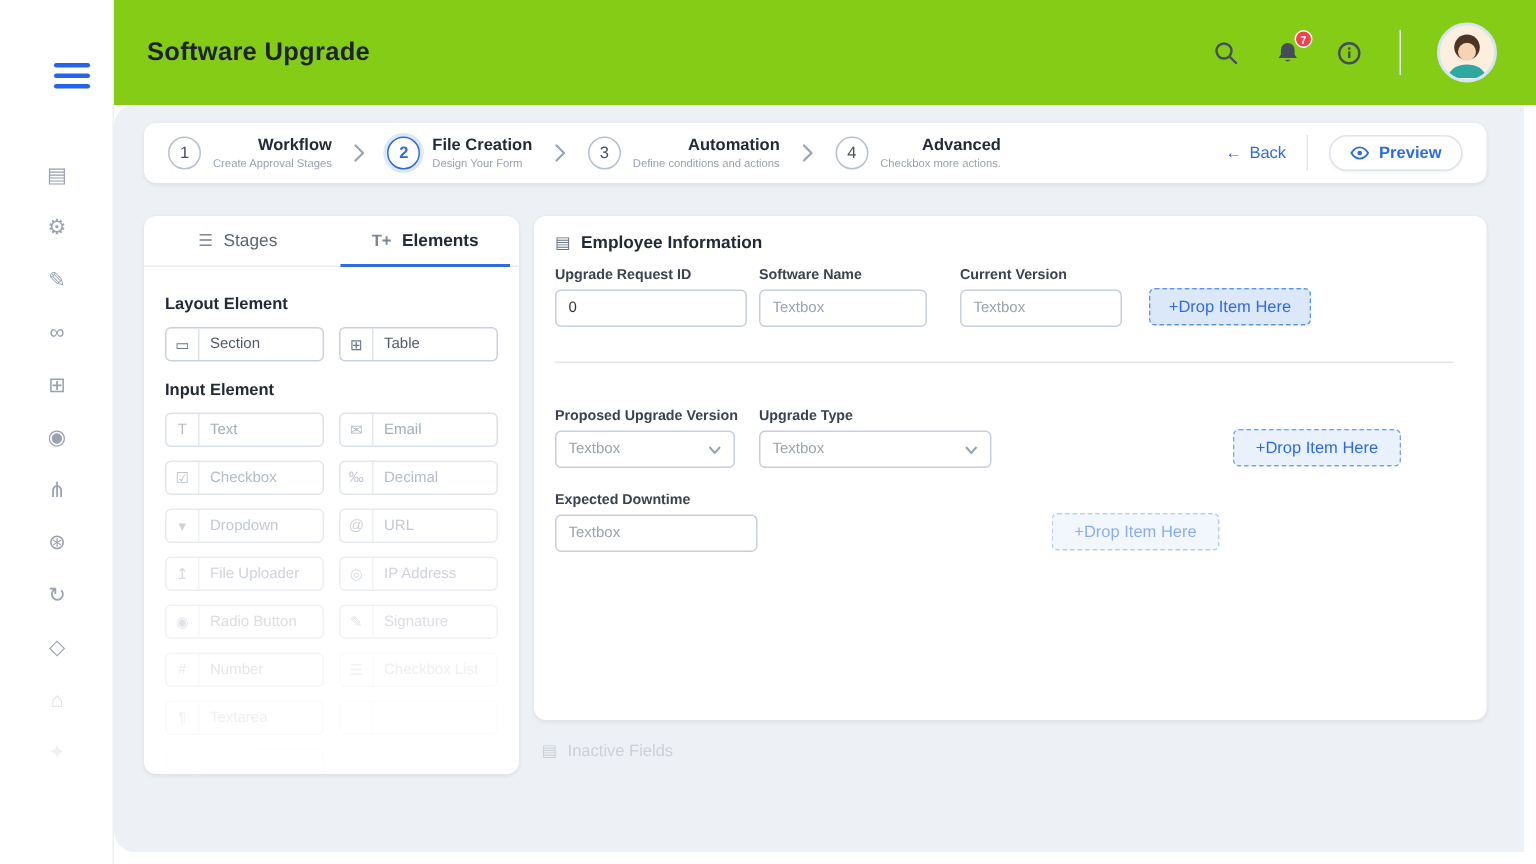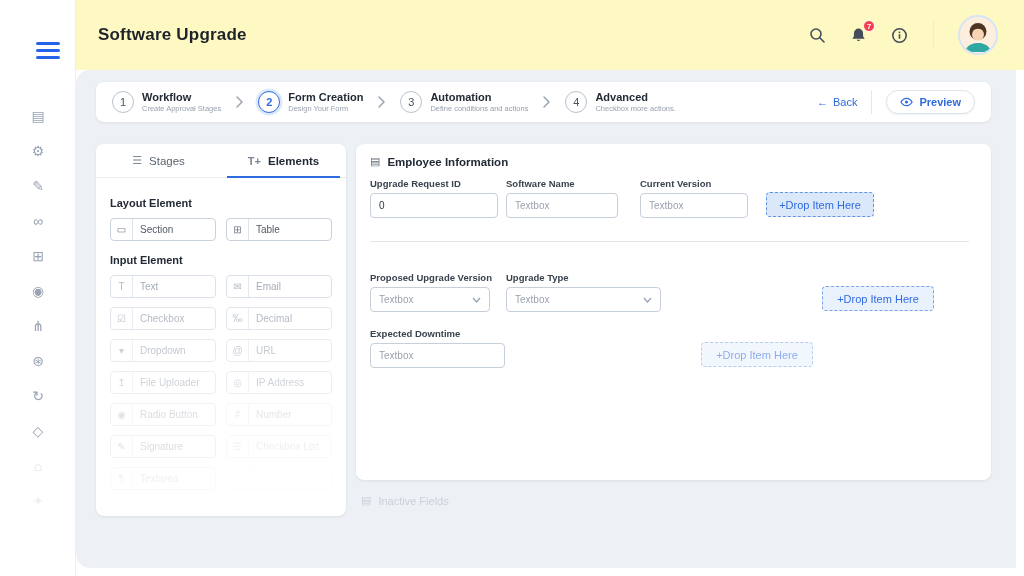--- a/index.html
+++ b/index.html
@@ -9,39 +9,39 @@
   
   .rail { position:absolute; left:0; top:0; width:76px; height:100%; background:#fff; border-right:1px solid #eceff3; z-index:6; }
   .hamburger { position:absolute; left:36px; top:42px; width:24px; height:17px; display:flex; flex-direction:column; justify-content:space-between; background:none; border:none; cursor:pointer; }
   .hamburger span { display:block; height:3px; border-radius:2px; background:#2563eb; }
   .rail-icons { position:absolute; left:0; top:106px; width:76px; display:flex; flex-direction:column; align-items:center; gap:15px; }
   .rail-ic { width:20px; height:20px; display:flex; align-items:center; justify-content:center; font-size:14px; color:#98a2b3; cursor:pointer; }
   .rail-ic:nth-child(11){ opacity:.35; }
   .rail-ic:nth-child(12){ opacity:.15; }
 
   
-  .topbar { position:absolute; left:76px; top:0; right:0; height:70px; background:#fef9c3; display:flex; align-items:center; padding:0 26px 0 22px; z-index:5; }
+  .topbar { position:absolute; left:76px; top:0; right:0; height:70px; background:#84cc16; display:flex; align-items:center; padding:0 26px 0 22px; z-index:5; }
   .page-title { font-size:17px; font-weight:bold; color:#1d222b; letter-spacing:.2px; }
   .top-right { margin-left:auto; display:flex; align-items:center; gap:21px; }
   .icon-btn { position:relative; width:20px; height:20px; display:flex; align-items:center; justify-content:center; cursor:pointer; background:none; border:none; }
   .badge { position:absolute; top:-5px; right:-7px; background:#f43f4f; color:#fff; font-size:7.5px; font-weight:bold; min-width:12px; height:12px; border-radius:7px; display:flex; align-items:center; justify-content:center; border:1.5px solid #fff; padding:0 1px; }
   .top-divider { width:1px; height:30px; background:#e7ebf0; margin:0 3px; }
   .avatar { width:40px; height:40px; border-radius:50%; border:2px solid #d6e4f7; overflow:hidden; background:#fdeedd; cursor:pointer; flex:none; }
 
   
   .page { position:absolute; left:76px; top:70px; right:8px; bottom:8px; background:#edf0f4; border-radius:14px 0 0 14px; }
   .card { position:absolute; background:#fff; border-radius:8px; box-shadow:0 1px 3px rgba(23,32,49,.08); }
 
   
   .stepper { left:20px; top:12px; width:895px; height:40px; display:flex; align-items:center; padding:0 16px; }
   .step { display:flex; align-items:center; gap:8px; cursor:pointer; }
   .stepnum { width:22px; height:22px; border-radius:50%; border:1px solid #b7c1ce; color:#49525f; font-size:11px; display:flex; align-items:center; justify-content:center; background:#fff; flex:none; }
   .step.active .stepnum { border:1.6px solid #2f6bdf; color:#2f6bdf; font-weight:bold; box-shadow:0 0 0 2.5px #dde9fb; }
   .steptext { display:flex; flex-direction:column; line-height:1.15; }
-  .steplabel { font-size:11px; font-weight:bold; color:#222a36; }
+  .steplabel { font-size:11px; font-weight:bold; color:#222a36;text-align:right; }
   .stepdesc { font-size:7.5px; color:#98a1ae; margin-top:1px; }
   .chev { margin:0 15px; display:flex; }
   .stepper-right { margin-left:auto; display:flex; align-items:center; }
   .back { display:flex; align-items:center; gap:5px; color:#2f6bdf; font-size:11px; cursor:pointer; background:none; border:none; font-family:inherit; }
   .vdiv { width:1px; height:24px; background:#e4e8ee; margin:0 14px; }
   .preview { display:flex; align-items:center; gap:6px; border:1px solid #dde3ea; border-radius:15px; padding:5px 13px; color:#2f6bdf; font-size:11px; font-weight:bold; background:#fff; box-shadow:0 1px 2px rgba(23,32,49,.06); cursor:pointer; font-family:inherit; }
 
   
   .palette { left:20px; top:74px; width:250px; height:372px; overflow:hidden; }
   .tabs { display:flex; border-bottom:1px solid #e8ecf1; height:34px; }
@@ -165,21 +165,21 @@
         </div>
       </div>
       <span class="chev">
         <svg width="7" height="12" viewBox="0 0 7 12">
             <path d="M1 1l5 5-5 5" fill="none" stroke="#9aa4b2" stroke-width="1.5" stroke-linecap="round"></path>
           </svg>
       </span>
       <div class="step active">
         <div class="stepnum">2</div>
         <div class="steptext">
-          <span class="steplabel">Form Creation</span>
+          <span class="steplabel">File Creation</span>
           <span class="stepdesc">Design Your Form</span>
         </div>
       </div>
       <span class="chev">
         <svg width="7" height="12" viewBox="0 0 7 12">
             <path d="M1 1l5 5-5 5" fill="none" stroke="#9aa4b2" stroke-width="1.5" stroke-linecap="round"></path>
           </svg>
       </span>
       <div class="step">
         <div class="stepnum">3</div>
@@ -270,27 +270,27 @@
             <span class="plabel">File Uploader</span>
           </div>
           <div class="pal-item" style="opacity:.47">
             <span class="pglyph">◎</span>
             <span class="plabel">IP Address</span>
           </div>
           <div class="pal-item" style="opacity:.36">
             <span class="pglyph">◉</span>
             <span class="plabel">Radio Button</span>
           </div>
+          <div class="pal-item" style="opacity:.36">
+            <span class="pglyph">✎</span>
+            <span class="plabel">Signature</span>
+          </div>
           <div class="pal-item" style="opacity:.26">
             <span class="pglyph">#</span>
             <span class="plabel">Number</span>
-          </div>
-          <div class="pal-item" style="opacity:.36">
-            <span class="pglyph">✎</span>
-            <span class="plabel">Signature</span>
           </div>
           <div class="pal-item" style="opacity:.16">
             <span class="pglyph">☰</span>
             <span class="plabel">Checkbox List</span>
           </div>
           <div class="pal-item" style="opacity:.16">
             <span class="pglyph">¶</span>
             <span class="plabel">Textarea</span>
           </div>
           <div class="pal-item" style="opacity:.07">

